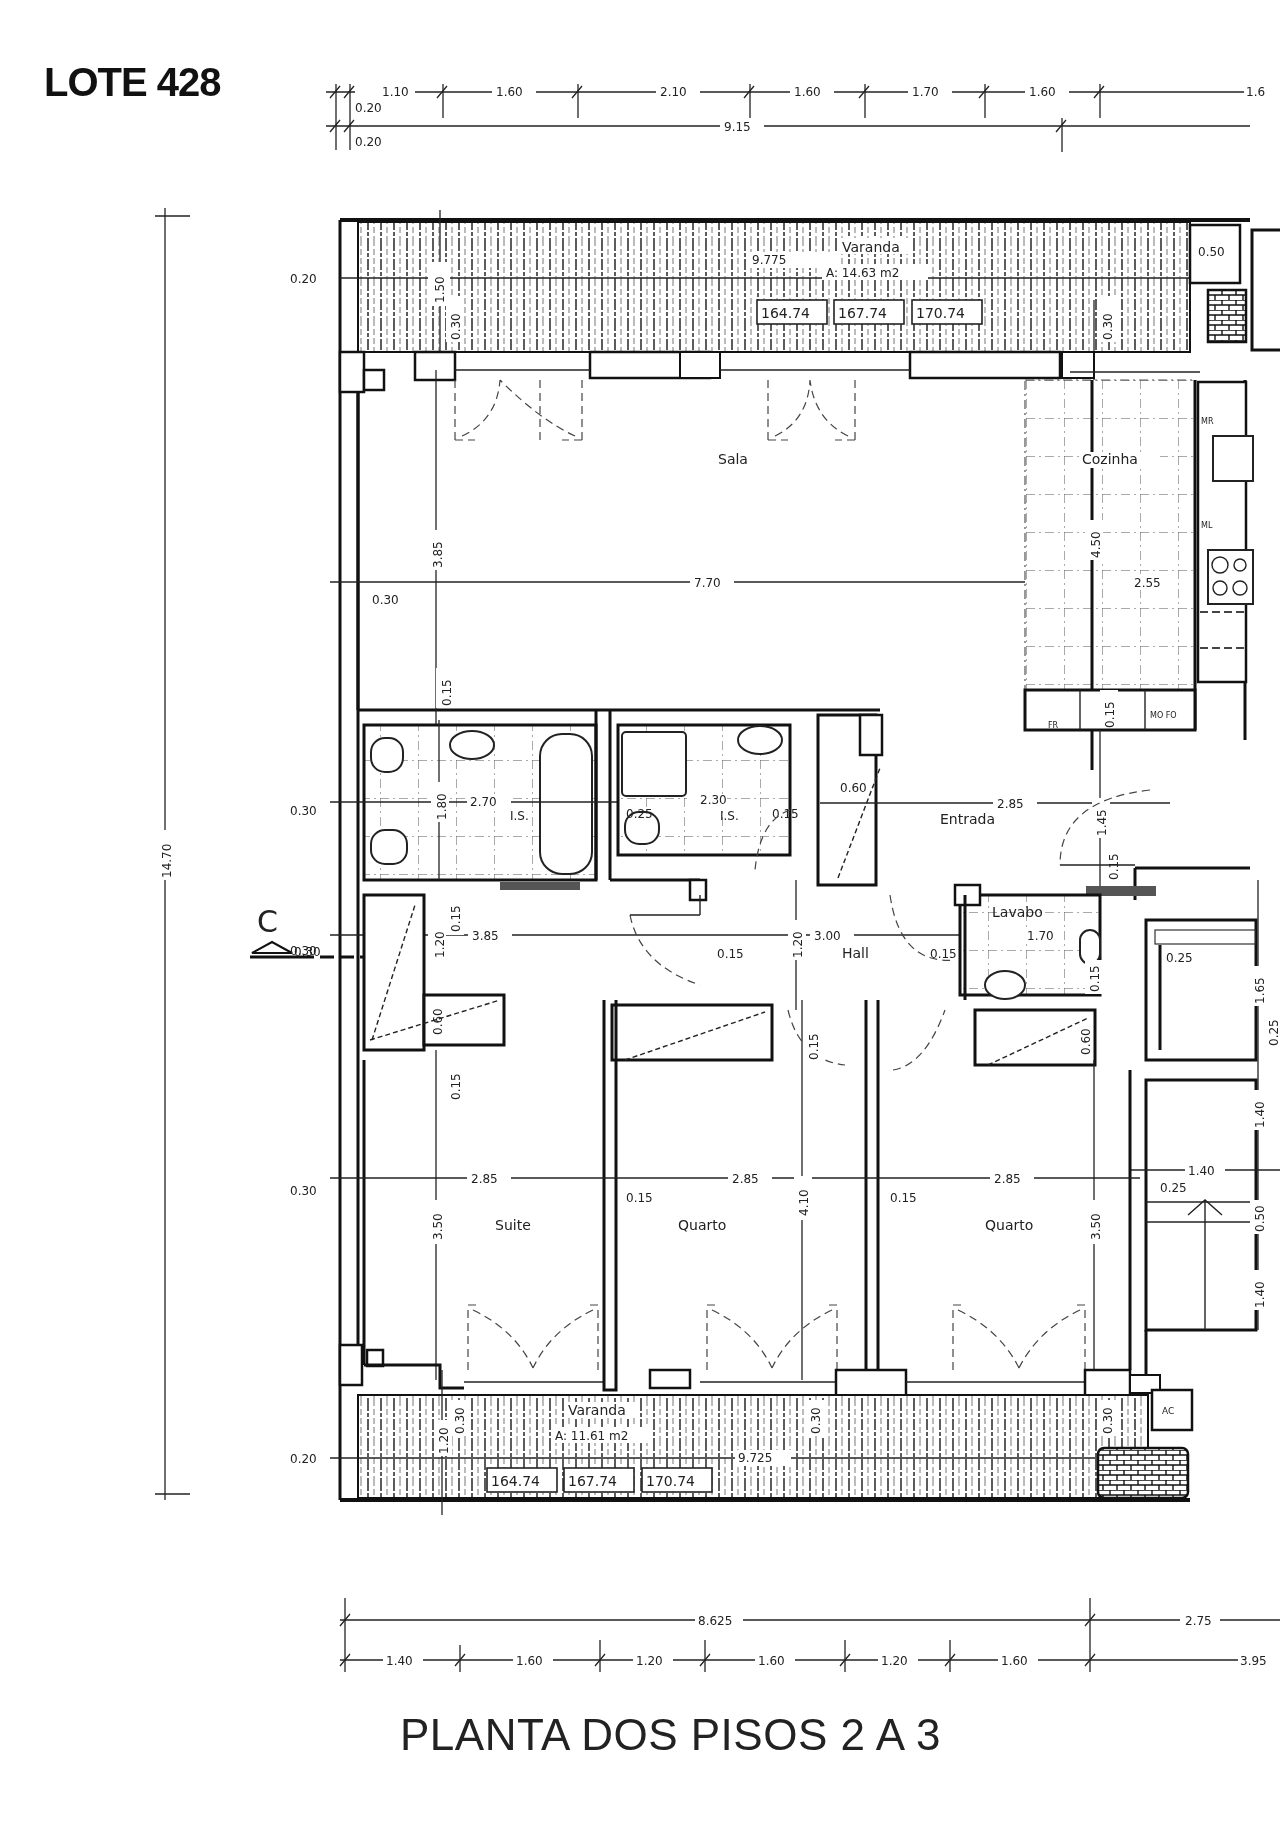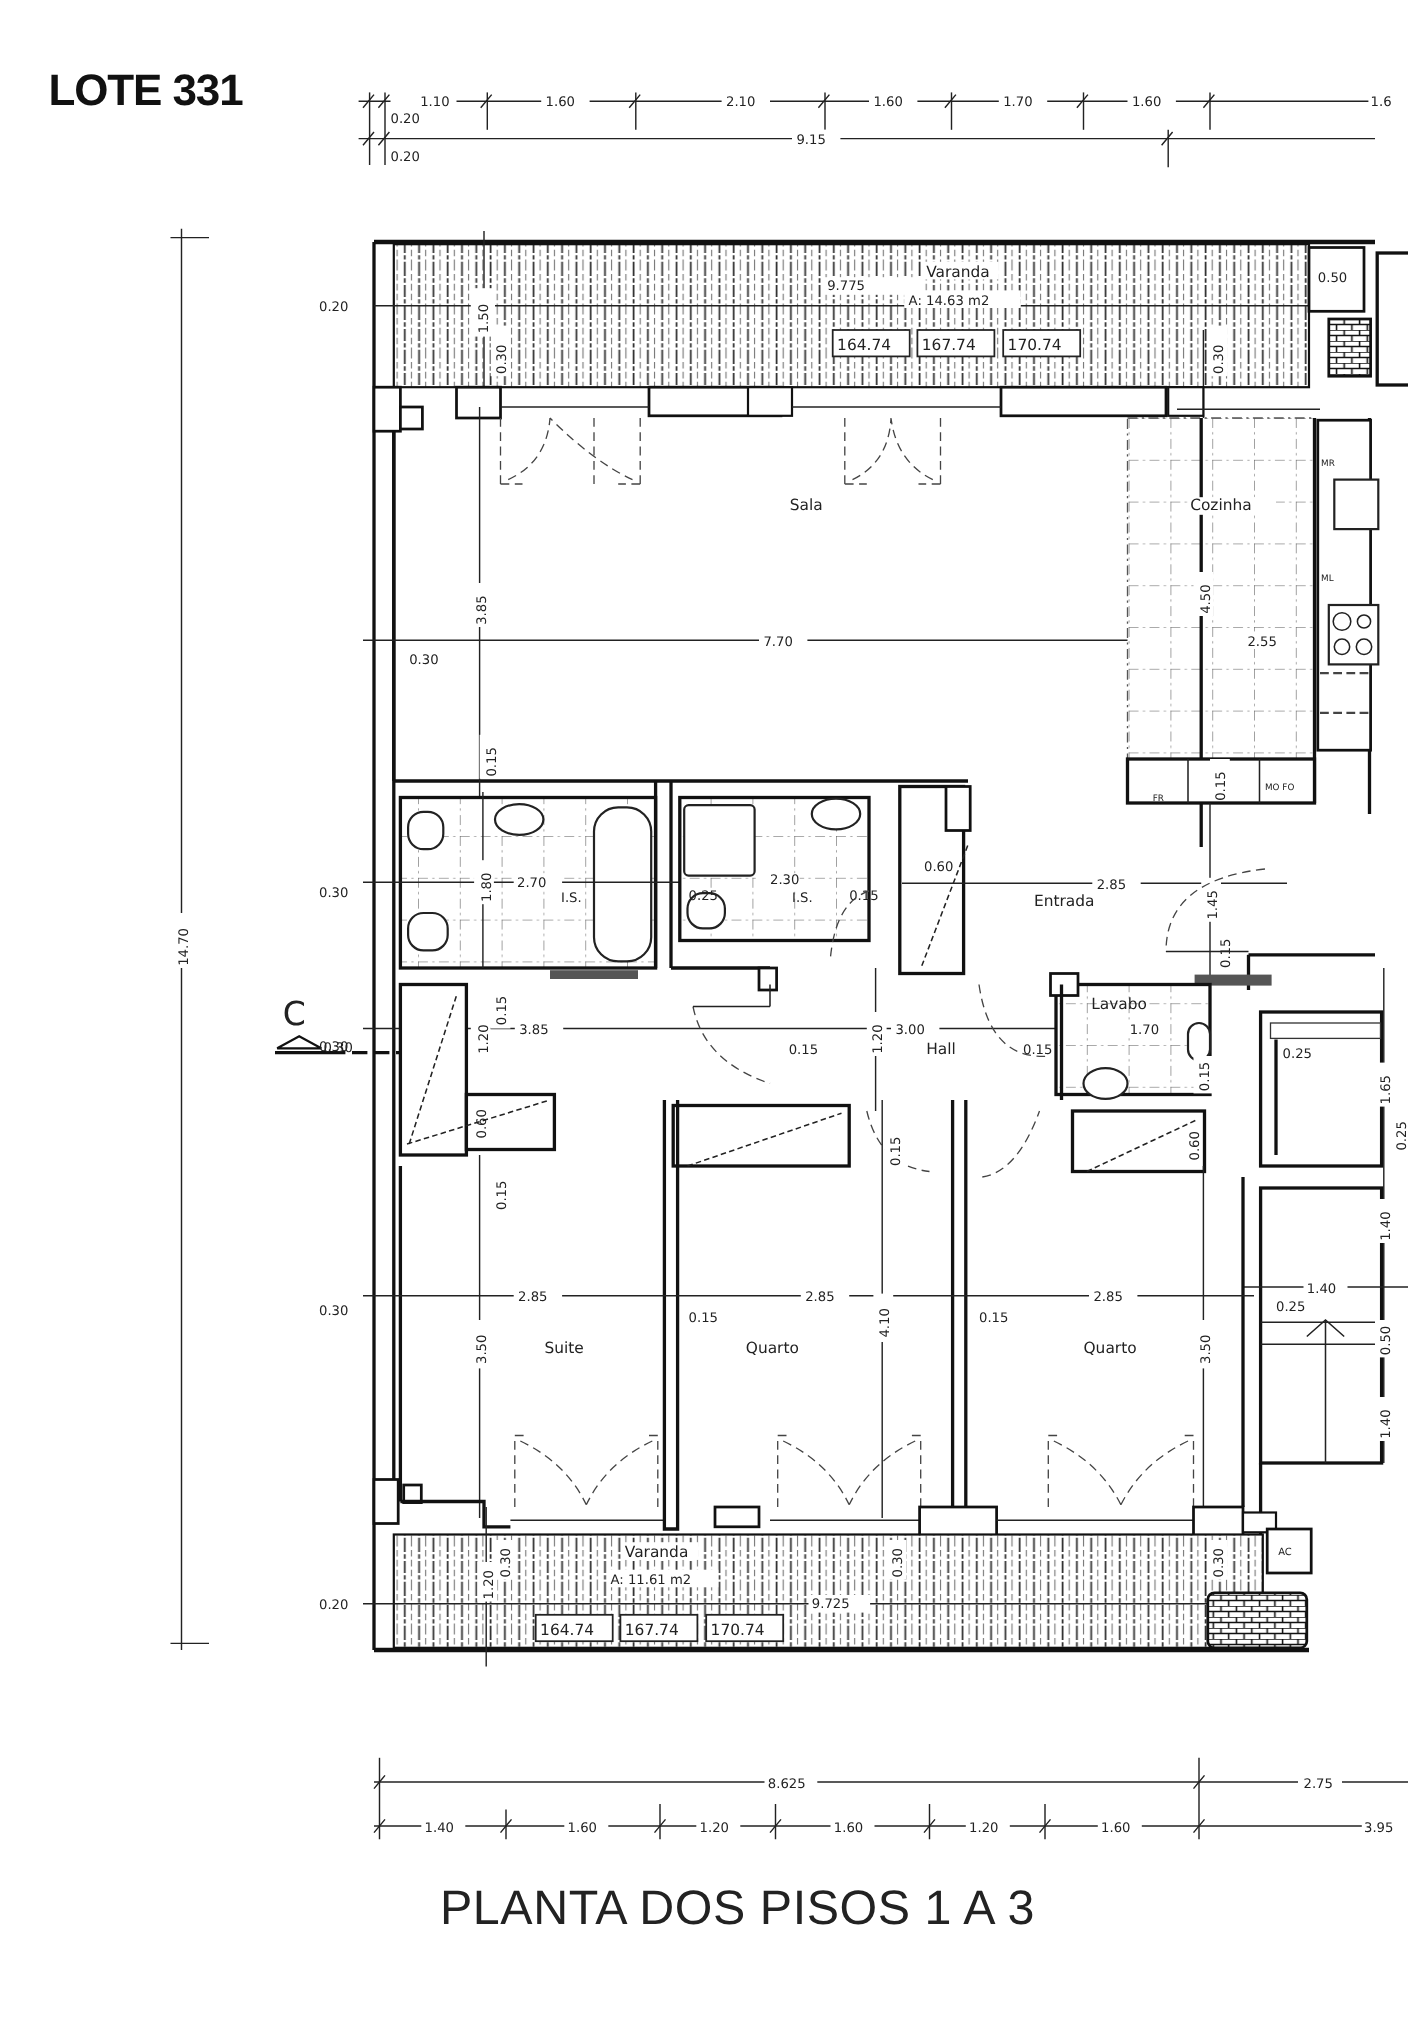--- a/index.html
+++ b/index.html
@@ -14,21 +14,21 @@
   .dash { fill: none; stroke: #444; stroke-width: 1.2; stroke-dasharray: 8 5; }
   .fixture { fill: #fff; stroke: #222; stroke-width: 2; }
   .txt { font-family: "DejaVu Sans", sans-serif; font-size: 14px; fill: #222; }
   .txt-sm { font-family: "DejaVu Sans", sans-serif; font-size: 12px; fill: #222; }
   .txt-room { font-family: "DejaVu Sans", sans-serif; font-size: 14px; fill: #222; }
   .box { fill: #fff; stroke: #222; stroke-width: 1.6; }
 </style>
 </head>
 <body>
 
-<div id="lot-title">LOTE 331</div>
+<div id="lot-title">LOTE 428</div>
 
 <svg id="plan" width="1280" height="1837" viewBox="0 0 1280 1837">
   <defs>
     <pattern id="deck" patternUnits="userSpaceOnUse" width="13" height="40">
       <rect width="13" height="40" fill="#fff"></rect>
       <line x1="4" y1="0" x2="4" y2="40" stroke="#333" stroke-width="1.6" stroke-dasharray="11 2 4 2"></line>
       <line x1="10" y1="0" x2="10" y2="40" stroke="#777" stroke-width="1" stroke-dasharray="6 3"></line>
     </pattern>
     <pattern id="tile" patternUnits="userSpaceOnUse" width="38" height="38">
       <rect width="38" height="38" fill="#fff"></rect>
@@ -451,13 +451,13 @@
     <text class="txt-sm" x="758" y="1665">1.60</text>
     <rect x="878" y="1652" width="40" height="16" fill="#fff"></rect>
     <text class="txt-sm" x="881" y="1665">1.20</text>
     <rect x="998" y="1652" width="40" height="16" fill="#fff"></rect>
     <text class="txt-sm" x="1001" y="1665">1.60</text>
     <rect x="1238" y="1652" width="42" height="16" fill="#fff"></rect>
     <text class="txt-sm" x="1240" y="1665">3.95</text>
   </g>
 </svg>
 
-<div id="plan-title">PLANTA DOS PISOS 1 A 3</div>
+<div id="plan-title">PLANTA DOS PISOS 2 A 3</div>
 
 </body></html>

